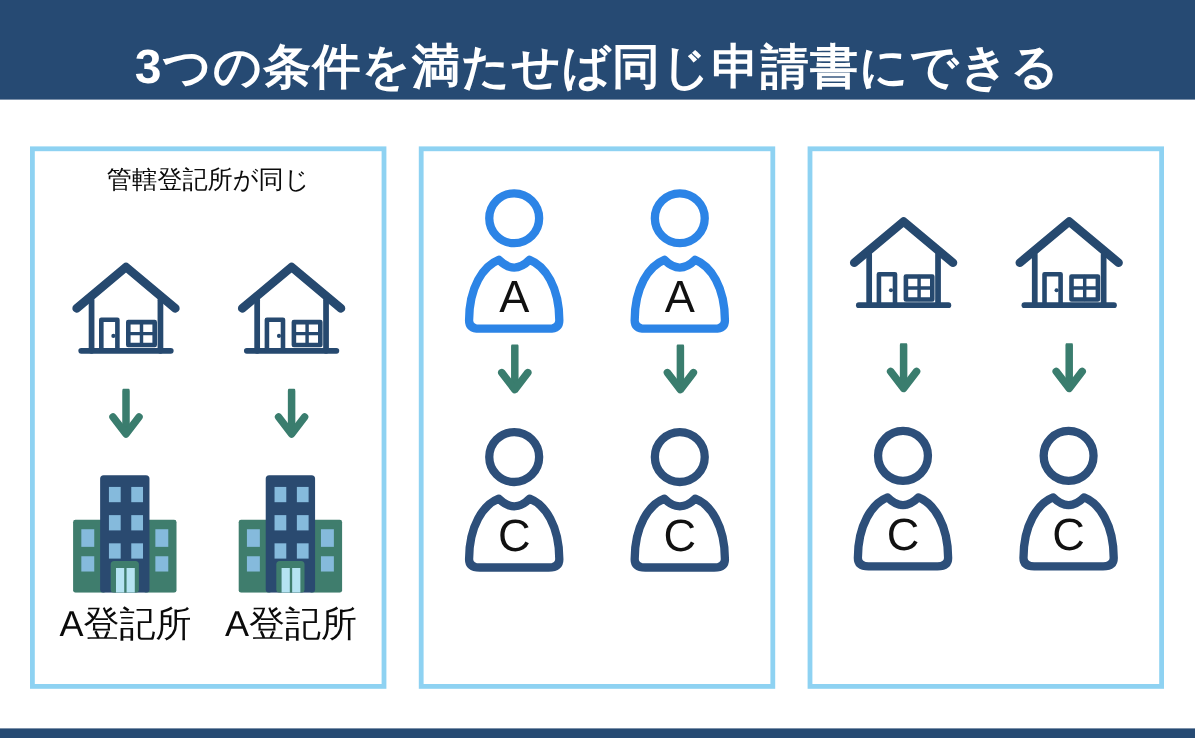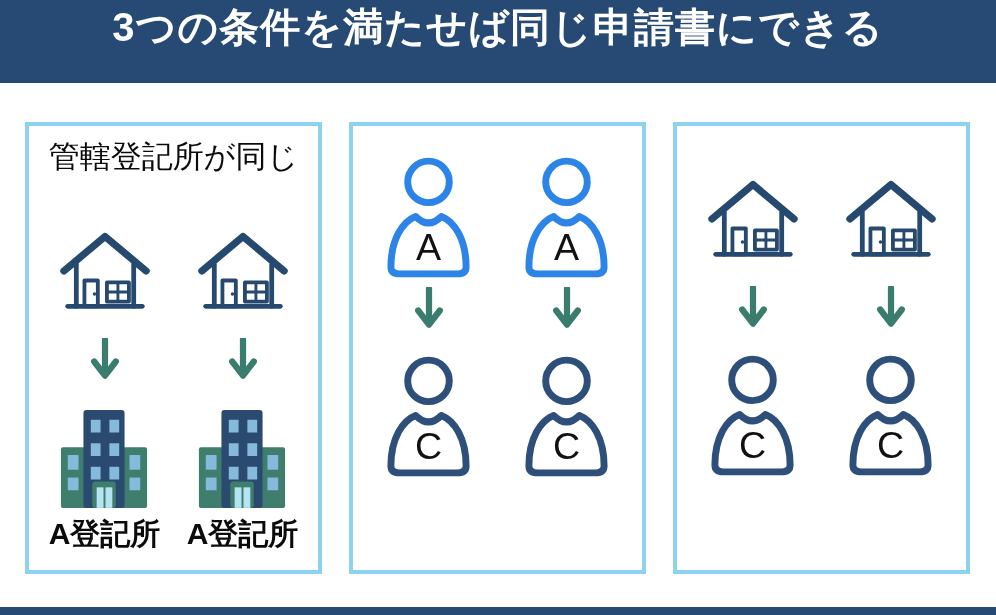--- a/index.html
+++ b/index.html
@@ -3,53 +3,53 @@
 <meta charset="utf-8">
 <style>
   html,body { margin:0; padding:0; background:#fff; }
   .page {
     position:relative; width:996px; height:615px; overflow:hidden;
     background:#fff; font-family:"Liberation Sans", sans-serif;
   }
   
   .title-bar {
     position:absolute; top:0; left:0; width:996px; height:83px;
-    background:var(--header-bg); display:flex; align-items:flex-start; justify-content:center;
+    background:var(--header-bg); display:flex; align-items:flex-end; justify-content:center;
   }
   .title {
     margin:0; color:var(--title-text); font-size:40px; font-weight:700;
     letter-spacing:1px; white-space:nowrap;
   }
   .bottom-bar {
     position:absolute; bottom:0; left:0; width:996px; height:8px;
     background:var(--footer-bg);
   }
   
   .panels {
     position:absolute; top:122px; left:25px; width:945px; height:452px;
     display:flex; gap:27px;
   }
   .panel {
     flex:1 1 0; background:#fff; border:4px solid var(--panel-border);
     box-sizing:border-box; display:flex; flex-direction:column; align-items:center;
   }
   .panel-heading {
-    margin:10px 0 0 0; font-size:31px; font-weight:500; color:var(--heading-text);
+    margin:10px 0 0 0; font-size:21px; font-weight:500; color:var(--heading-text);
     white-space:nowrap;
   }
   .row { display:flex; justify-content:center; }
   .cell { width:138px; display:flex; justify-content:center; }
   .fig { margin:0; display:flex; flex-direction:column; align-items:center; }
   .fig figcaption { margin-top:6px; font-size:30px; color:var(--label-text); white-space:nowrap; }
 
   .row-top-houses  { margin-top:48px; }
   .row-top-persons { margin-top:30px; }
   .row-arrows-after-houses  { margin-top:24px; }
   .row-arrows-after-persons { margin-top:8px; }
-  .row-bottom-offices { margin-top:24px;font-weight:bold; }
+  .row-bottom-offices { margin-top:24px; }
   .row-bottom-persons { margin-top:26px; }
 
   
   .house-icon .ln { fill:none; stroke:var(--house); stroke-linecap:round; stroke-linejoin:round; }
   .house-icon .dot { fill:var(--house); }
 
   .arrow-icon .ln { fill:none; stroke:var(--arrow); stroke-linecap:round; stroke-linejoin:round; }
 
   .person-icon .outline { fill:#fff; stroke-linecap:round; stroke-linejoin:round; }
   .person-blue .outline { stroke:var(--person-blue); }

